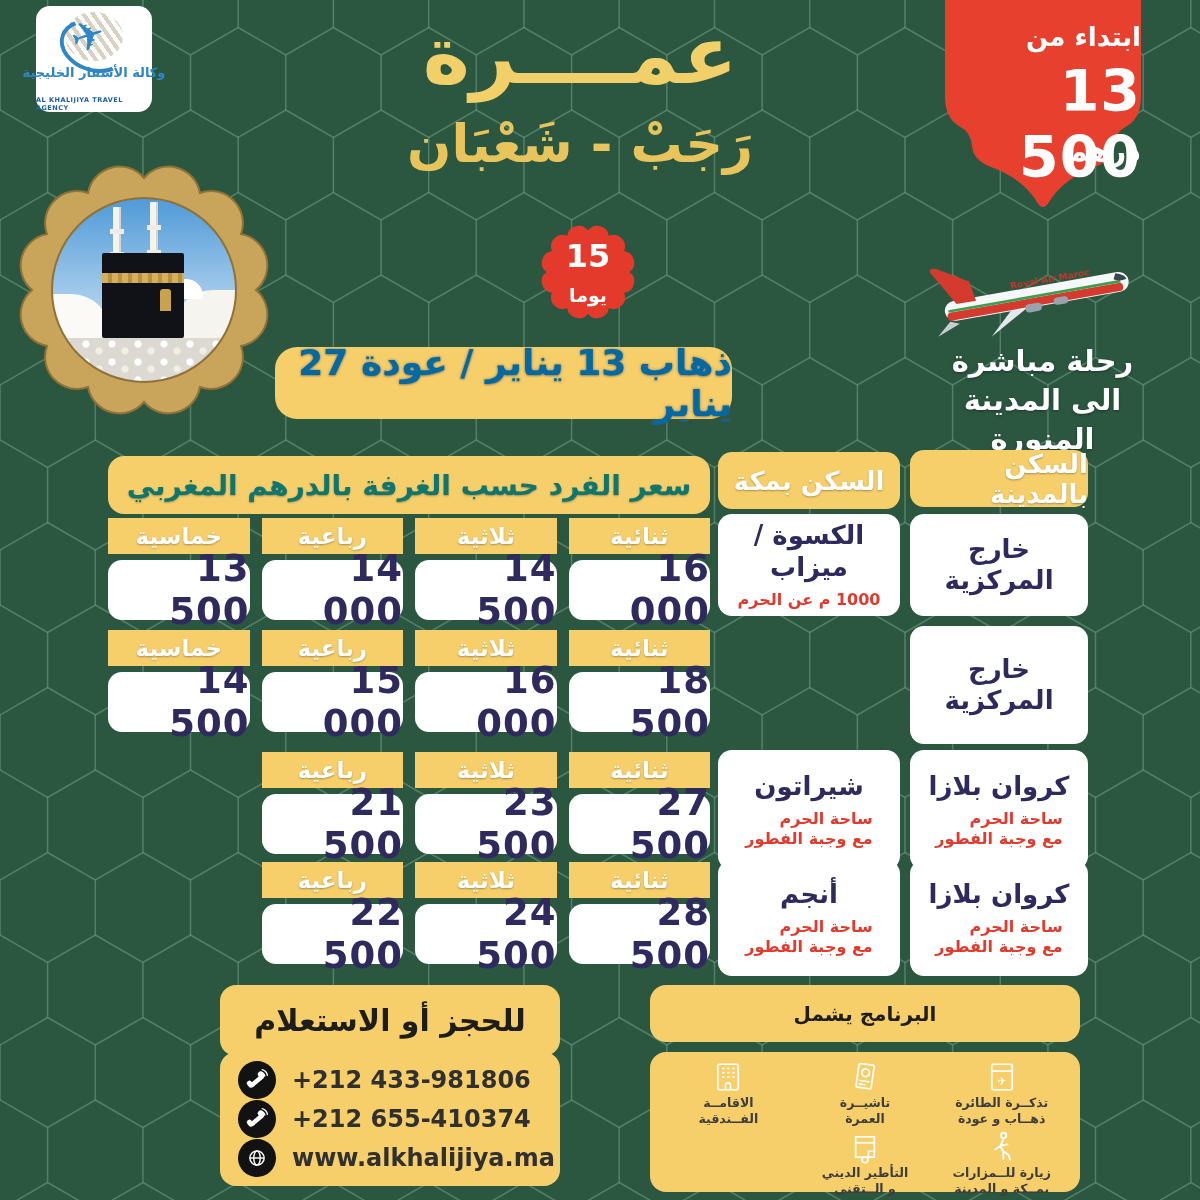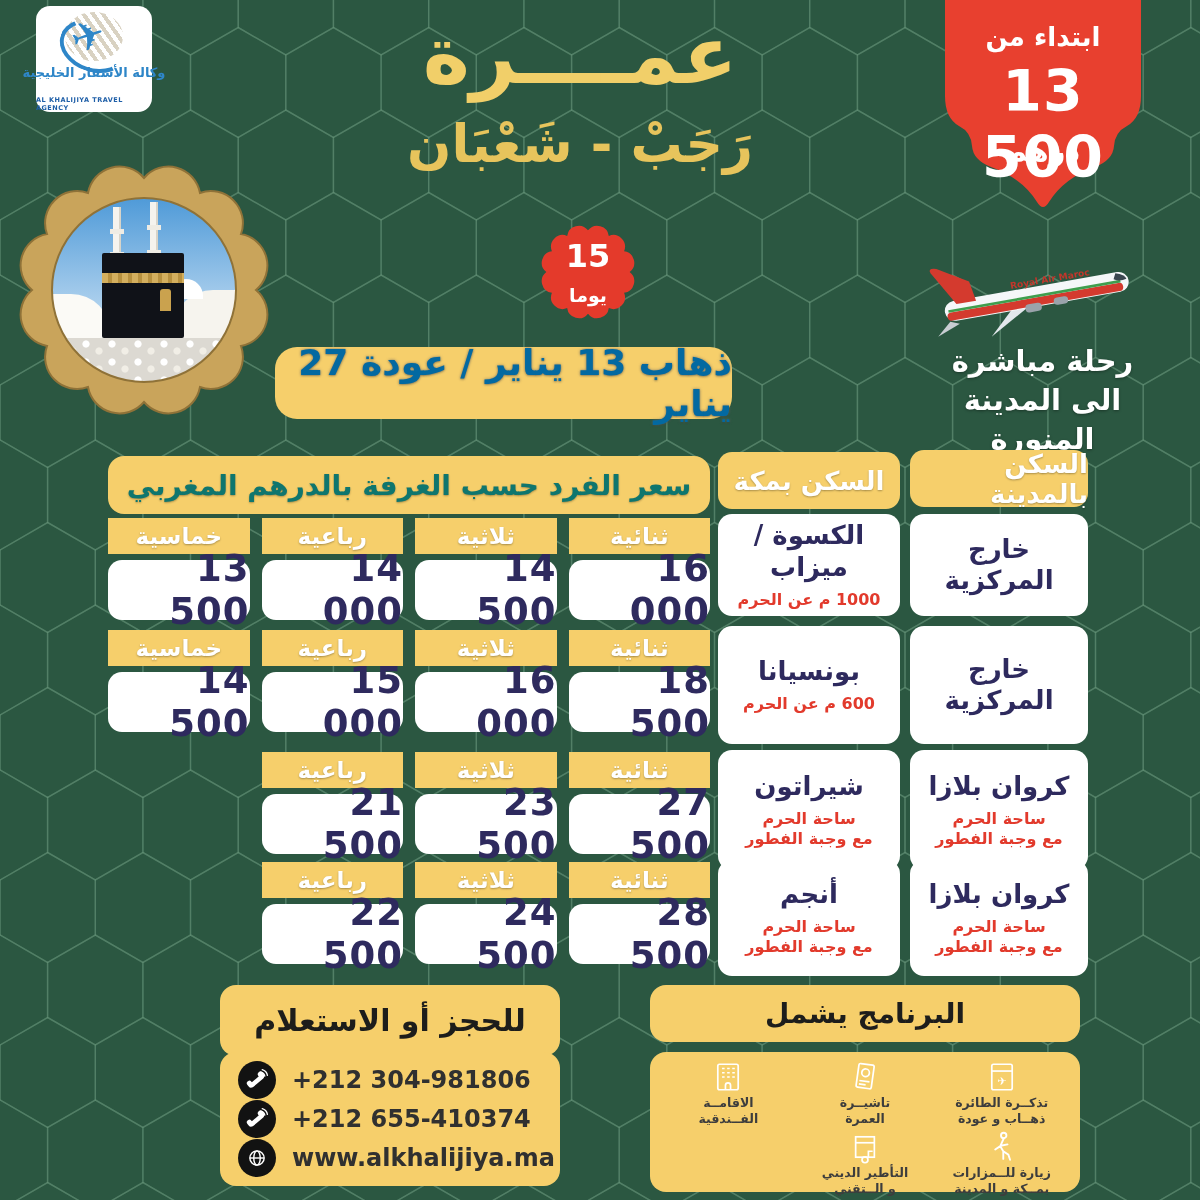--- a/index.html
+++ b/index.html
@@ -20,21 +20,21 @@
   .logo-plane { position:absolute; left:6px; top:4px; font-size:40px; color:#2E86C8; transform:rotate(-18deg); line-height:1; }
   .logo-ar { color:#2E86C8; font-size:13px; font-weight:bold; margin-top:4px; white-space:nowrap; }
   .logo-en { color:#1f5fa8; font-size:6.5px; font-weight:bold; letter-spacing:.5px; margin-top:16px; direction:ltr; }
 
   
   .title-block { left:330px; top:12px; width:500px; text-align:center; color:#F1CF69; }
   .title-main { font-size:80px; font-weight:800; line-height:1.1; }
   .title-sub { font-size:52px; font-weight:bold; color:#E7C45C; margin-top:14px; letter-spacing:2px; }
 
   
-  .ribbon-wrap { left:945px; top:0; width:196px; height:216px; text-align:center; color:#fff; }
+  .ribbon-wrap { left:945px; top:0; width:196px; height:216px; text-align:right; color:#fff; }
   .ribbon-wrap svg { position:absolute; inset:0; }
   .ribbon-prefix { position:absolute; top:22px; width:100%; font-size:26px; font-weight:bold; }
   .ribbon-amount { position:absolute; top:58px; width:100%; font-size:57px; font-weight:800; letter-spacing:1px; }
   .ribbon-currency { position:absolute; top:134px; width:100%; font-size:29px; font-weight:bold; }
 
   
   .kaaba-wrap { left:12px; top:158px; width:264px; height:264px; }
   .kaaba-photo { position:absolute; left:40px; top:40px; width:184px; height:184px; border-radius:50%; overflow:hidden;
                  background:linear-gradient(180deg,#4f9ad8 0%,#a7cdec 55%,#e8f1f7 100%); }
   .minaret { position:absolute; width:8px; background:#f5f3ee; box-shadow:inset -2px 0 0 #d8d4c9; }
@@ -82,40 +82,40 @@
         color:#2E2A5E; font-size:37px; font-weight:800; letter-spacing:1px; }
   .r1 { top:518px; } .r2 { top:630px; } .r3 { top:752px; } .r4 { top:862px; }
 
   .side-hdr { height:57px; background:#F6CF6B; border-radius:14px; display:flex; align-items:center; justify-content:center; }
   .side-hdr span { color:#fff; font-size:26px; font-weight:800; text-shadow:0 1px 2px rgba(0,0,0,.3); }
   .mecca-hdr { left:718px; top:452px; width:182px; }
   .medina-hdr { left:910px; top:450px; width:178px; }
   .hotel-card { background:#fff; border-radius:14px; display:flex; flex-direction:column; align-items:center; justify-content:center;
                 text-align:center; padding:18px 8px; }
   .hc-name { color:#2E2A5E; font-size:26px; font-weight:800; line-height:1.2; }
-  .hc-note { color:#E23A2C; font-size:16px; font-weight:800; margin-top:7px; line-height:1.25; white-space:pre-line; }
+  .hc-note { color:#E23A2C; font-size:16px; font-weight:800; margin-top:7px; line-height:1.25; white-space:pre-line;text-align:right; }
   .mc { left:718px; width:182px; } .md { left:910px; width:178px; }
   .hr1 { top:514px; height:102px; } .hr2 { top:626px; height:118px; }
   .hr3 { top:750px; height:120px; } .hr4 { top:860px; height:116px; }
 
   
   .contact-hdr { left:220px; top:985px; width:340px; height:71px; background:#F6CF6B; border-radius:16px;
                  display:flex; align-items:center; justify-content:center; }
   .contact-hdr span { color:#1d1d1b; font-size:30px; font-weight:800; }
   .contact-card { left:220px; top:1052px; width:340px; height:134px; background:#F6CF6B; border-radius:16px;
                   display:flex; flex-direction:column; justify-content:space-evenly; padding:8px 18px; }
   .contact-row { direction:ltr; display:flex; align-items:center; gap:16px; }
   .c-icon { width:38px; height:38px; border-radius:50%; background:#121212; flex:0 0 38px;
             display:flex; align-items:center; justify-content:center; }
   .c-text { color:#303030; font-size:24px; font-weight:800; direction:ltr; }
 
   
   .program-hdr { left:650px; top:985px; width:430px; height:57px; background:#F6CF6B; border-radius:16px;
                  display:flex; align-items:center; justify-content:center; }
-  .program-hdr span { color:#1d1d1b; font-size:28px; font-weight:800; }
+  .program-hdr span { color:#1d1d1b; font-size:20px; font-weight:800; }
   .program-card { left:650px; top:1052px; width:430px; height:140px; background:#F6CF6B; border-radius:16px;
                   display:grid; grid-template-columns:repeat(3,1fr); grid-template-rows:1fr 1fr; direction:rtl;
                   padding:8px 10px 6px; row-gap:2px; }
   .p-item { display:flex; flex-direction:column; align-items:center; justify-content:flex-start; text-align:center; }
   .p-label { font-size:12.5px; font-weight:800; color:#3d3d3d; line-height:1.3; white-space:pre-line; margin-top:1px; }
   .p-icon { height:34px; display:flex; align-items:flex-end; }
 </style>
 </head>
 <body>
 
@@ -546,24 +546,20 @@
       <span>السكن بمكة</span>
     </div>
   <div class="abs z side-hdr medina-hdr">
       <span>السكن بالمدينة</span>
     </div>
 
   <div class="abs z hotel-card mc hr1">
     <div class="hc-name">الكسوة / ميزاب</div>
     <div class="hc-note">1000 م عن الحرم</div>
   </div>
-  <div class="abs z hotel-card mc hr2">
-    <div class="hc-name">بونسيانا</div>
-    <div class="hc-note">600 م عن الحرم</div>
-  </div>
   <div class="abs z hotel-card mc hr3">
     <div class="hc-name">شيراتون</div>
     <div class="hc-note">ساحة الحرم
 مع وجبة الفطور</div>
   </div>
   <div class="abs z hotel-card mc hr4">
     <div class="hc-name">أنجم</div>
     <div class="hc-note">ساحة الحرم
 مع وجبة الفطور</div>
   </div>
@@ -593,21 +589,21 @@
       <div class="c-icon">
         <svg width="26" height="26" viewBox="0 0 40 40">
             <g transform="rotate(-40 20 22)">
               <rect x="7" y="18" width="26" height="7" rx="3.5" fill="#fff"></rect>
               <rect x="5" y="13" width="8" height="11" rx="3.5" fill="#fff"></rect>
               <rect x="27" y="13" width="8" height="11" rx="3.5" fill="#fff"></rect>
             </g>
             <path d="M26 8 q5 1 6 6 M28 4 q7 2 8 9" stroke="#fff" stroke-width="2" fill="none" stroke-linecap="round"></path>
           </svg>
       </div>
-      <div class="c-text">+212 304-981806</div>
+      <div class="c-text">+212 433-981806</div>
     </div>
     <div class="contact-row">
       <div class="c-icon">
         <svg width="26" height="26" viewBox="0 0 40 40">
             <g transform="rotate(-40 20 22)">
               <rect x="7" y="18" width="26" height="7" rx="3.5" fill="#fff"></rect>
               <rect x="5" y="13" width="8" height="11" rx="3.5" fill="#fff"></rect>
               <rect x="27" y="13" width="8" height="11" rx="3.5" fill="#fff"></rect>
             </g>
             <path d="M26 8 q5 1 6 6 M28 4 q7 2 8 9" stroke="#fff" stroke-width="2" fill="none" stroke-linecap="round"></path>

